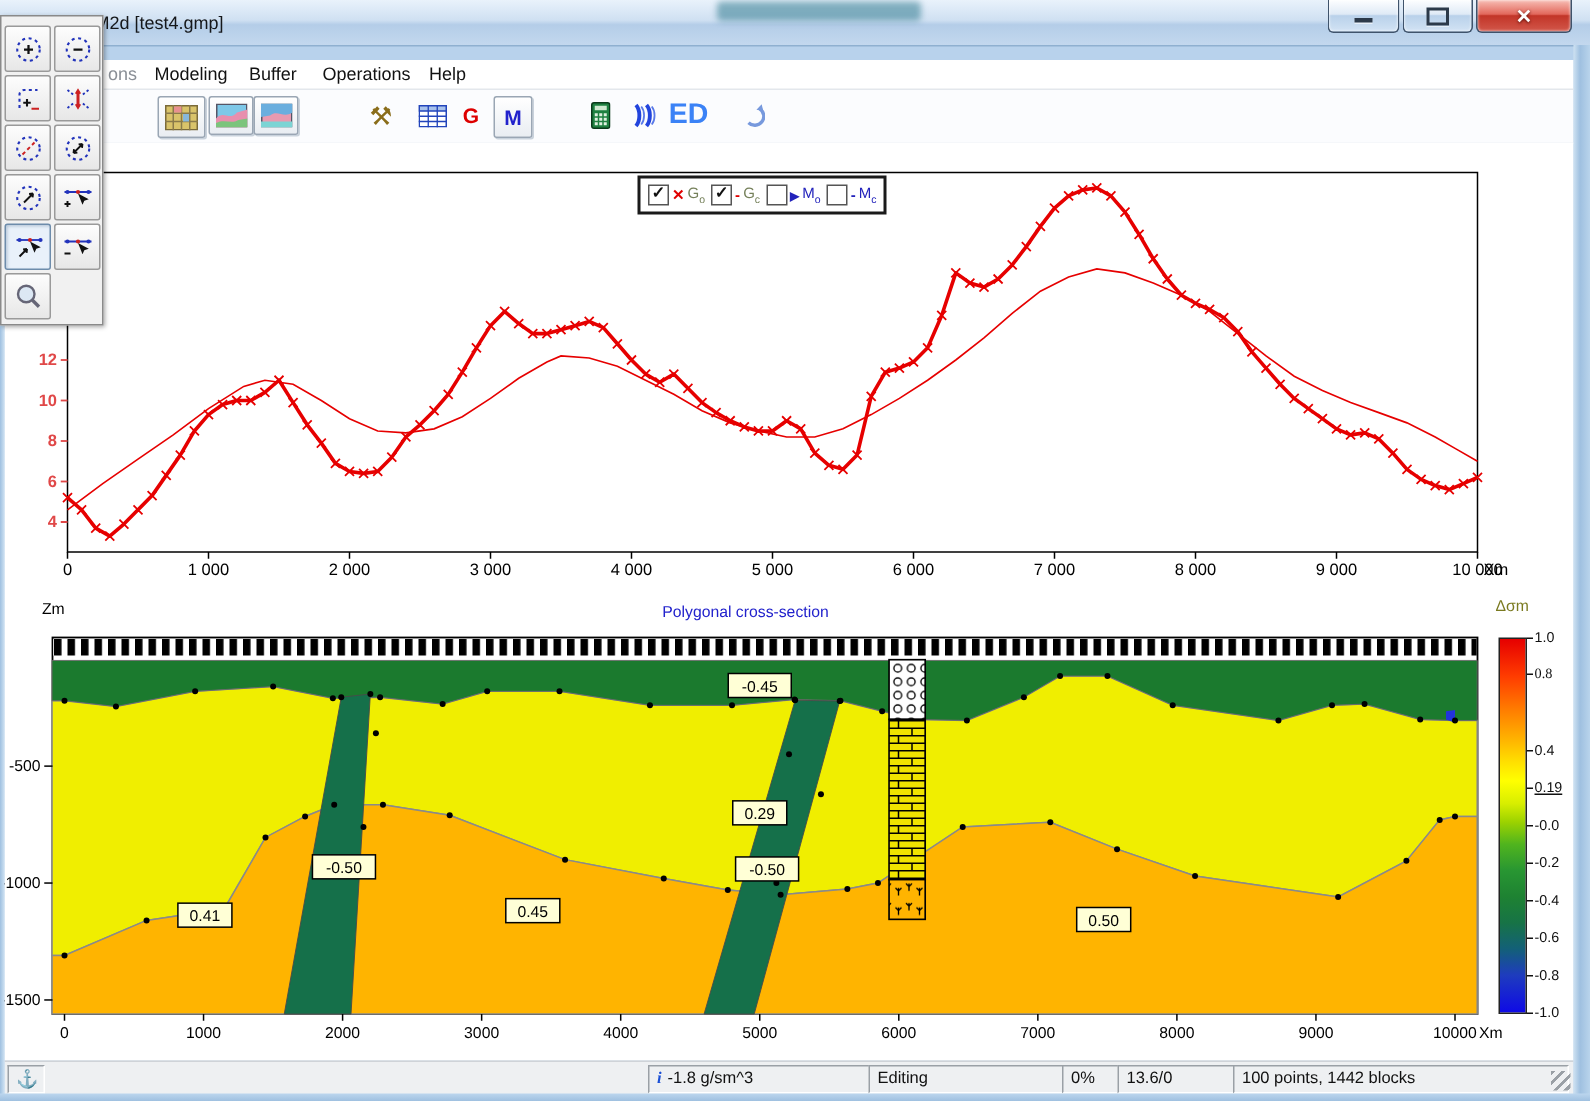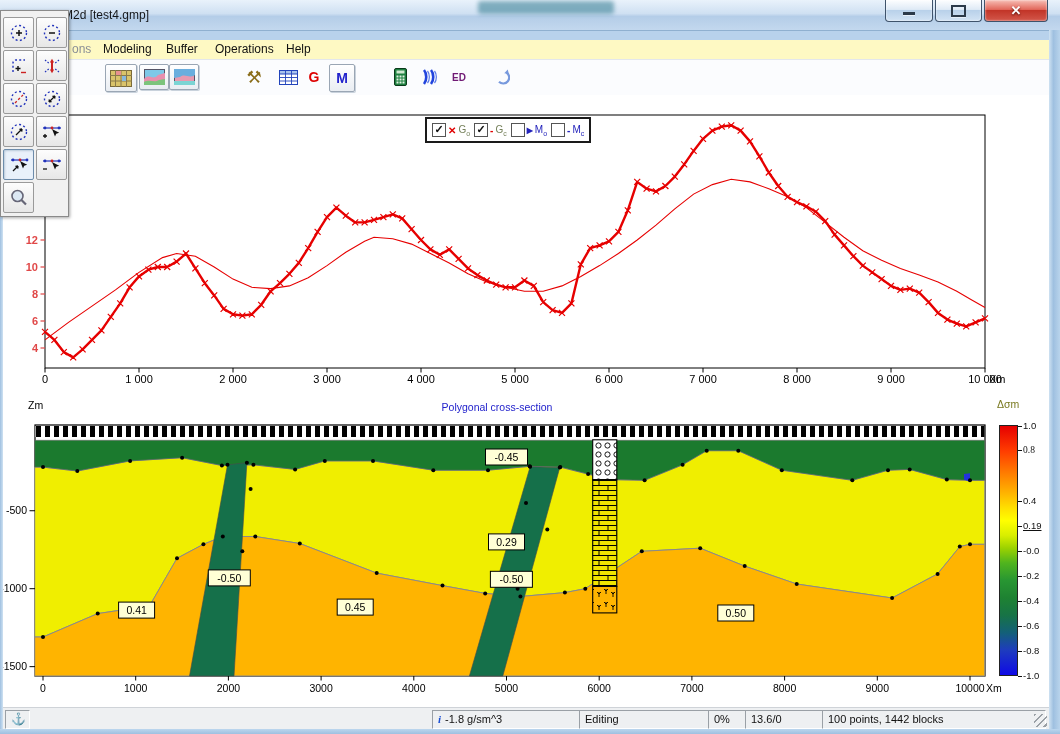--- a/index.html
+++ b/index.html
@@ -18,21 +18,21 @@
     display:flex;align-items:center;justify-content:center;margin-left:2px;box-shadow:inset 0 0 2px #fff;cursor:default;}
   .cap-min{width:46px;}.cap-max{width:45px;}
   .cap-close{width:62px;background:linear-gradient(#f7beb5,#e2685c 45%,#c23528 50%,#d2574a);}
   .glyph-min{width:12px;height:3px;background:#2c3a4a;margin-top:6px;box-shadow:0 1px 0 rgba(255,255,255,.6);}
   .glyph-max{width:11px;height:8px;border:2px solid #2c3a4a;box-shadow:0 1px 0 rgba(255,255,255,.5);}
   .glyph-close{color:#fff;font-size:13px;font-weight:bold;text-shadow:0 1px 2px #5a0f08;}
   .win-border-left{position:absolute;left:0;top:30px;width:3px;height:700px;background:linear-gradient(90deg,#9fc0e0,#cfe2f2);z-index:5;}
   .win-border-right{position:absolute;left:1049px;top:30px;width:11px;height:700px;background:linear-gradient(90deg,#cfe2f2,#9fc0e0 40%,#b9d4ec);z-index:5;}
   .win-border-bottom{position:absolute;left:0;top:729px;width:1060px;height:5px;background:linear-gradient(180deg,#bcd6ee,#9fc0e0);z-index:5;}
   
-  .menubar{position:absolute;left:3px;top:40px;width:1046px;height:19px;background:#fef9c3;border-bottom:1px solid #e3e7ec;font-size:12px;color:#111;}
+  .menubar{position:absolute;left:3px;top:40px;width:1046px;height:19px;background:#ffffff;border-bottom:1px solid #e3e7ec;font-size:12px;color:#111;}
   .menubar span{position:absolute;top:2px;cursor:default;}
   .menu-frag{color:#8a8f96;}
   .toolbar{position:absolute;left:3px;top:60px;width:1046px;height:35px;background:#fbfcfe;border-bottom:1px solid #dbe2ea;}
   .tbtn{position:absolute;top:4px;display:flex;align-items:center;justify-content:center;cursor:default;}
   .tbtn.raised{border:1px solid #9aa6b4;border-radius:2px;background:linear-gradient(#ffffff,#e9edf2);box-shadow:1px 1px 0 #c9d2dc;}
   .tletter{font-weight:bold;font-size:14px;}
   
   .palette{position:absolute;left:0;top:10px;width:69px;background:#f1f1f1;border:1px solid #8a8a8a;
     box-shadow:1px 1px 3px rgba(0,0,0,.35);z-index:60;padding:6px 2px 3px 2px;box-sizing:border-box;
     display:grid;grid-template-columns:31px 31px;gap:2px;}
@@ -159,21 +159,21 @@
               <path d="M4 2c3 3.5 3 10.5 0 14"></path>
               <path d="M11 2c3 3.5 3 10.5 0 14"></path>
             </g>
             <g fill="none" stroke="#5a7ae8" stroke-width="1.2">
               <path d="M7.5 3c2.5 3 2.5 9 0 12"></path>
               <path d="M14.5 3c2.5 3 2.5 9 0 12"></path>
             </g>
           </svg>
       </div>
       <div class="tbtn" style="left:443px;width:26px;height:26px">
-          <span class="tletter" style="color:#701a75;font-size:10px">ED</span>
+          <span class="tletter" style="color:#3b82f6;font-size:19px">ED</span>
         </div>
       <div class="tbtn" style="left:486px;width:24px;height:26px">
         <svg width="17" height="16">
             <path d="M13.5 3.5a6 6 0 1 1-7.5 9.3" fill="none" stroke="#7799dd" stroke-width="2.2"></path>
             <path d="M14.8 0.5l1 4.5-4.5-.8z" fill="#7799dd"></path>
           </svg>
       </div>
     </div>
 
     <div class="clientbg"></div>

